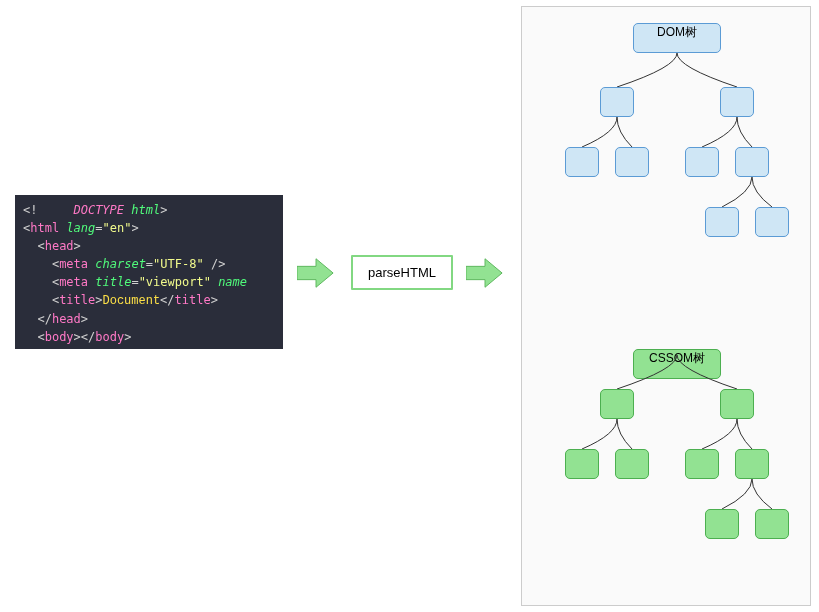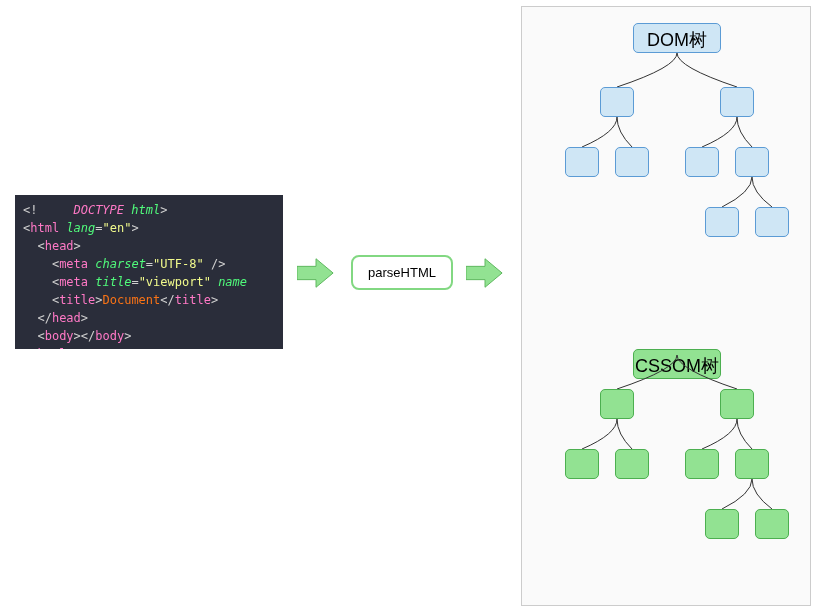--- a/index.html
+++ b/index.html
@@ -18,37 +18,37 @@
     padding: 6px 8px;
     line-height: 1.5;
     overflow: hidden;
   }
   .code-block .line { white-space: pre; }
   .bracket { color: #d0d0d0; }
   .keyword { color: #ff79c6; font-style: italic; margin-left: 36px; }
   .tag { color: #ff79c6; }
   .attr { color: #50fa7b; font-style: italic; }
   .string { color: #f1fa8c; }
-  .text { color: #f97316; }
+  .text { color: #fde047; font-family: Liberation Mono, monospace; }
   
   .arrow {
     position: absolute;
     width: 38px;
     height: 34px;
   }
   .arrow svg { width: 100%; height: 100%; }
   
   .parse-box {
     position: absolute;
     left: 351px;
     top: 255px;
     width: 102px;
     height: 35px;
     border: 2px solid #82d882;
-    border-radius: 8px;
+    border-radius: 1px;
     background: #fff;
     display: flex;
     align-items: center;
     justify-content: center;
     font-size: 13px;
   }
   
   .trees-container {
     position: absolute;
     left: 521px;
@@ -58,23 +58,23 @@
     border: 1px solid #ccc;
     background: #fafafa;
   }
   
   .tree-label {
     position: absolute;
     width: 88px;
     height: 30px;
     border-radius: 5px;
     display: flex;
-    align-items: flex-end;
+    align-items: flex-start;
     justify-content: center;
-    font-size: 18px;
+    font-size: 12px;
   }
   .tree-label.blue { background: #cfe6f5; border: 1px solid #5b9bd5; }
   .tree-label.green { background: #92e292; border: 1px solid #4caf50; }
   
   .tree-node {
     position: absolute;
     width: 34px;
     height: 30px;
     border-radius: 5px;
   }

